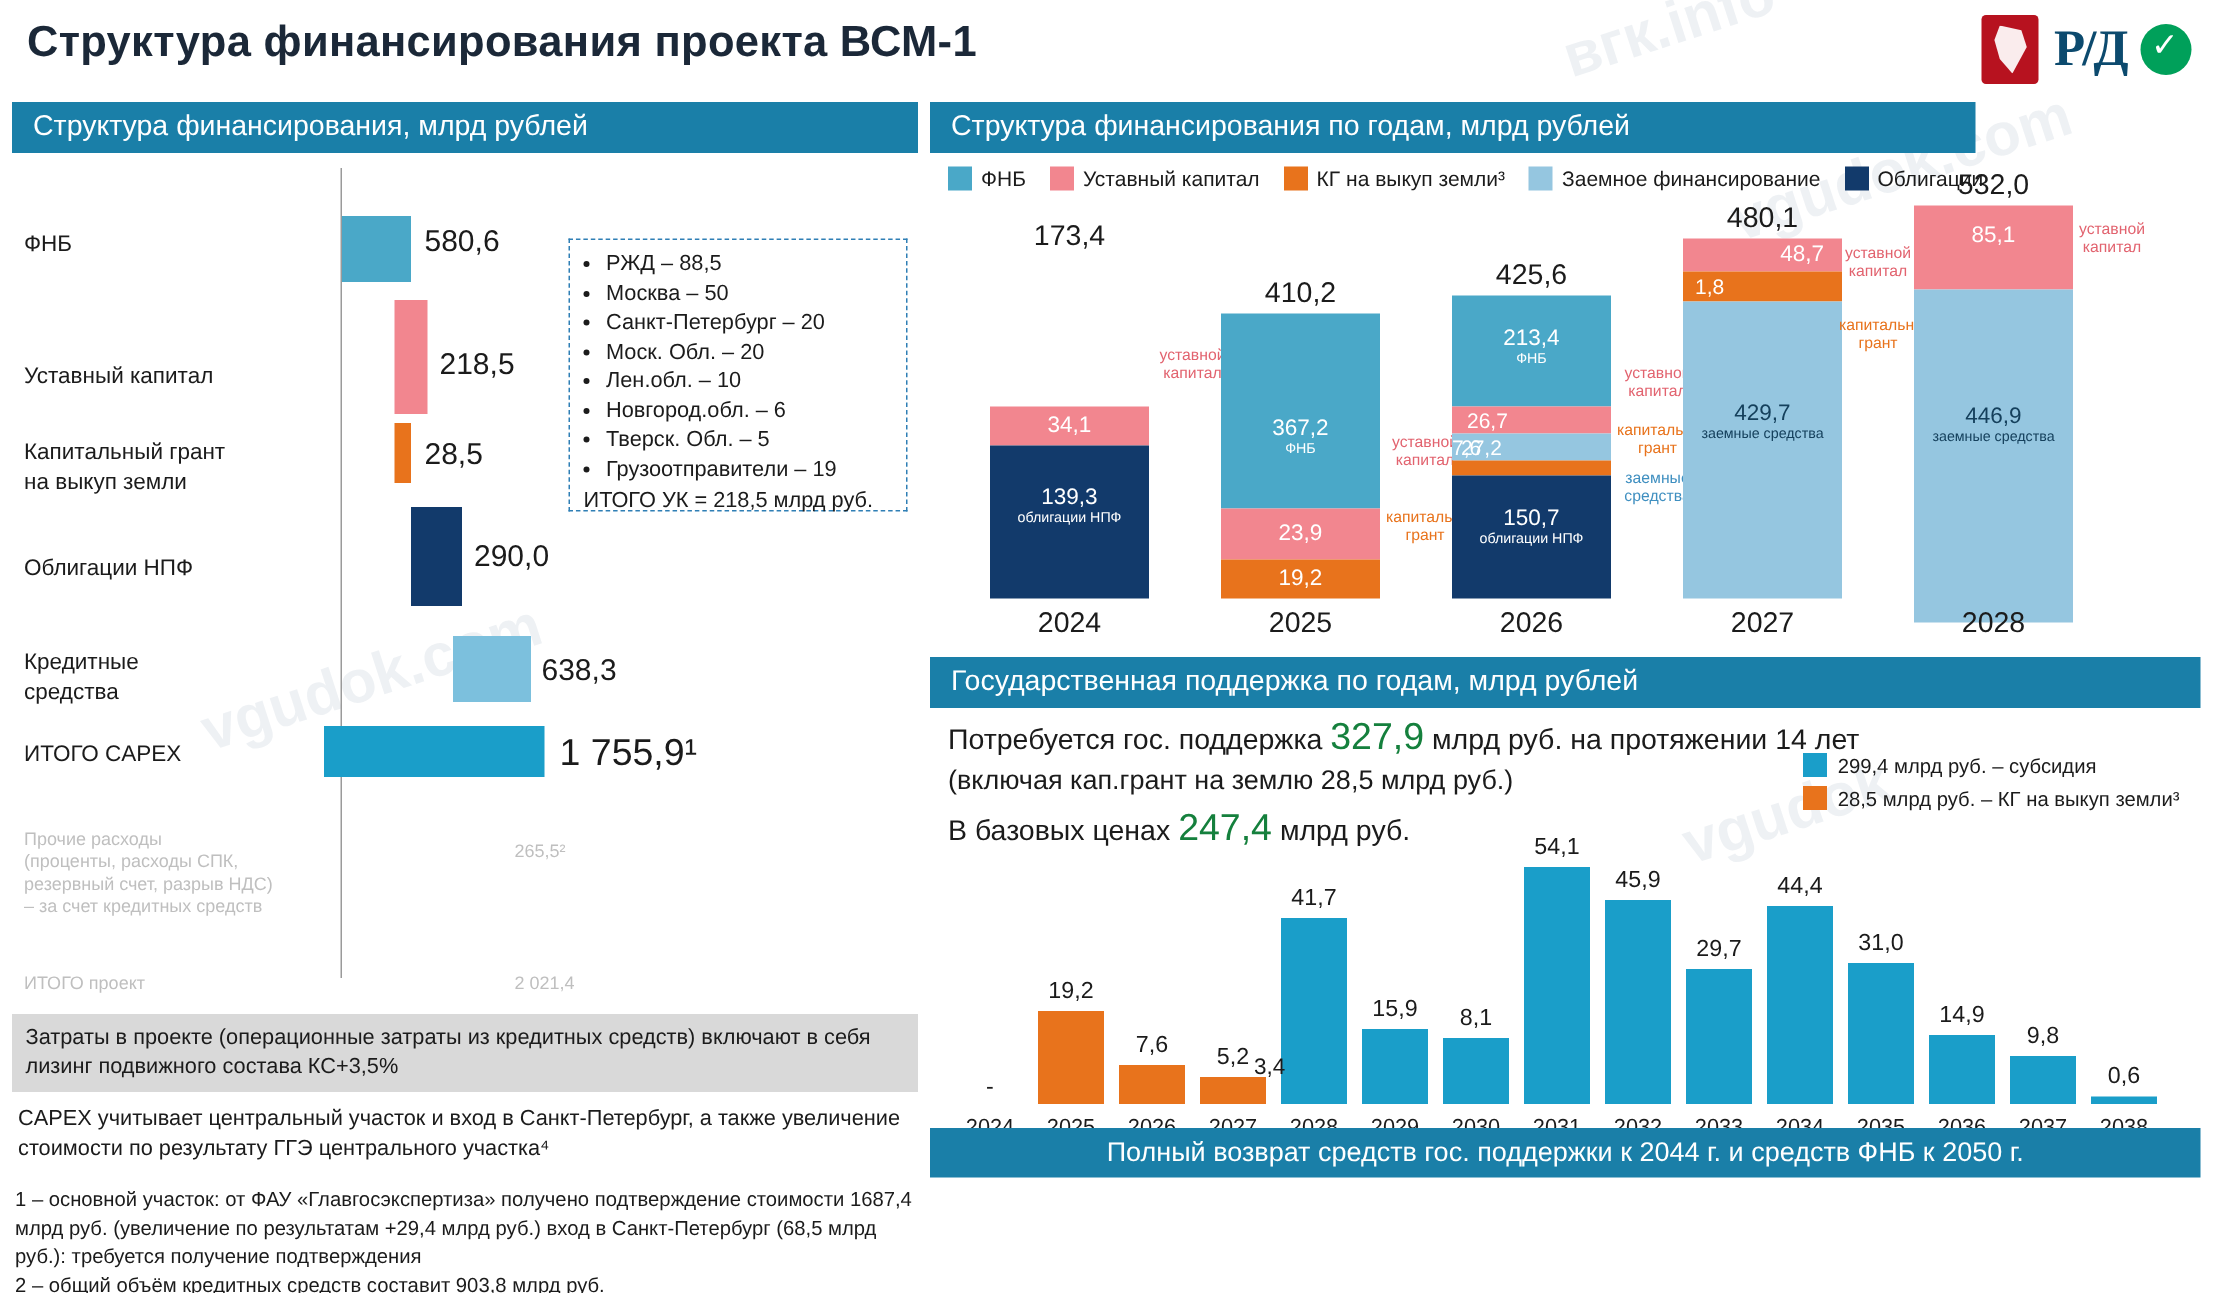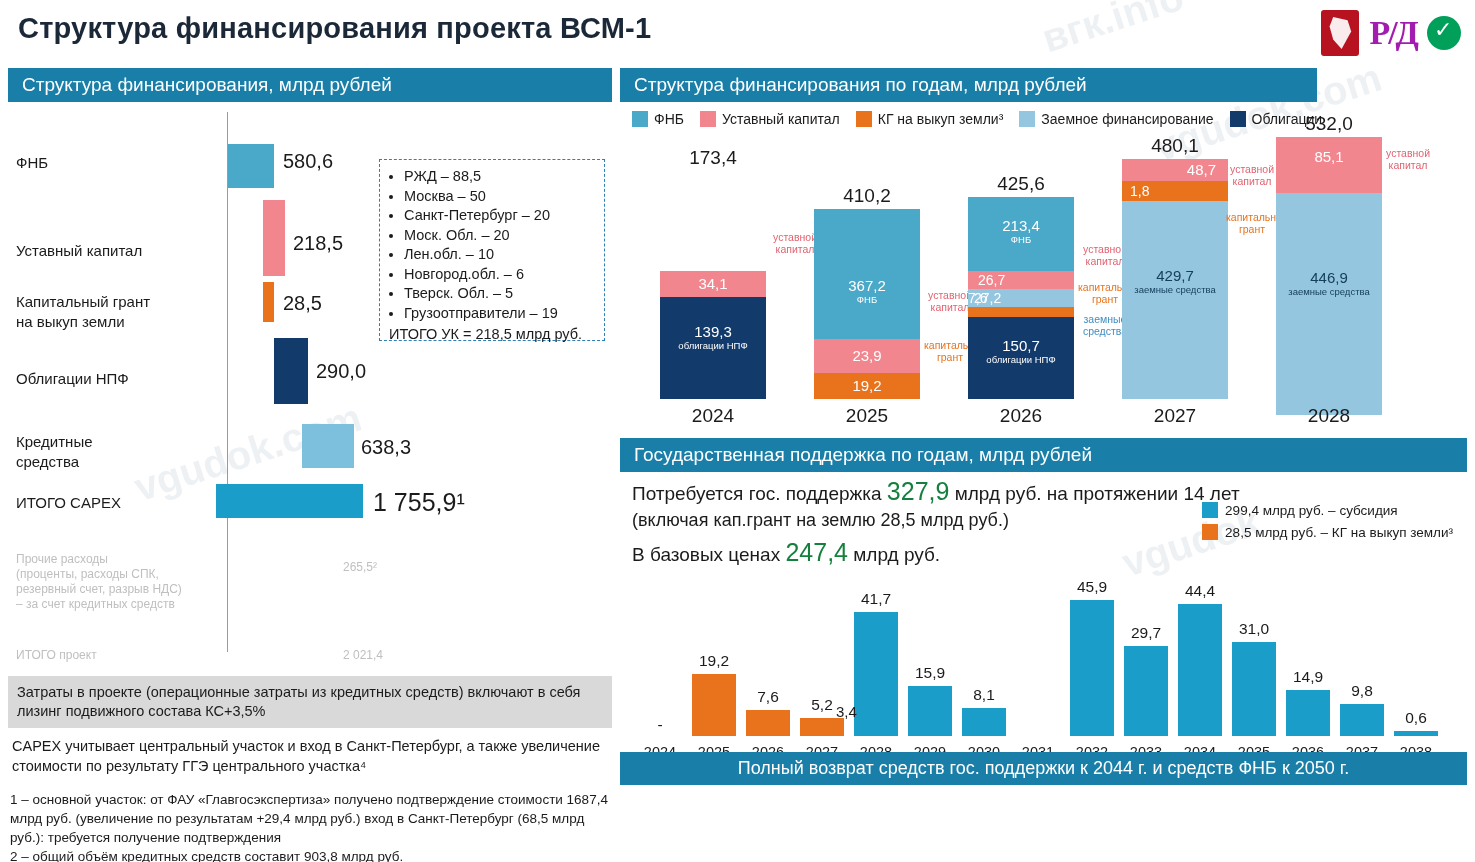--- a/index.html
+++ b/index.html
@@ -25,21 +25,21 @@
     position:relative; overflow:hidden;
   }
   .logo-moscow:after{
     content:""; position:absolute; left:7px; top:7px; width:24px; height:32px;
     background:
       radial-gradient(circle at 50% 30%, #fff 0 6px, transparent 7px),
       linear-gradient(#fff,#fff);
     clip-path: polygon(20% 0,80% 10%,95% 45%,55% 100%,20% 70%,5% 30%);
     opacity:.92;
   }
-  .logo-rzd { font-size:34px; font-weight:bold; color:#a21caf; letter-spacing:-2px; font-family:"Liberation Serif", serif;}
+  .logo-rzd { font-size:34px; font-weight:bold; color:#0c4a6e; letter-spacing:-2px; font-family:"Liberation Serif", serif;}
   .logo-green { width:34px; height:34px; border-radius:50%; background:#00a05a; position:relative;}
   .logo-green:after{ content:"✓"; position:absolute; left:7px; top:1px; color:#fff; font-size:22px;}
 
   
   .band {
     background:#1a7fa8; color:#ffffff; font-size:19px; padding:6px 14px;
     display:flex; align-items:center;
   }
 
   
@@ -344,25 +344,28 @@
           <div class="v" style="top:-22px;">41,7</div>
         </div>
       <div style="position:absolute; left:216px; bottom:42px; font-size:15px;">3,4</div>
 
       <div class="byear" style="left:280px;">2029</div>
       <div class="bar" style="left:288px; height:50px; background:#1a9ec9;">
           <div class="v" style="top:-22px;">15,9</div>
         </div>
 
       <div class="byear" style="left:334px;">2030</div>
-      <div class="bar" style="left:342px; height:28px; background:#1a9ec9;">
+      <div class="bar" style="left:342px; height:44px; background:#1a9ec9;">
           <div class="v" style="top:-22px;">8,1</div>
         </div>
 
       <div class="byear" style="left:388px;">2031</div>
+      <div class="bar" style="left:396px; height:158px; background:#1a9ec9;">
+          <div class="v" style="top:-22px;">54,1</div>
+        </div>
 
       <div class="byear" style="left:442px;">2032</div>
       <div class="bar" style="left:450px; height:136px; background:#1a9ec9;">
           <div class="v" style="top:-22px;">45,9</div>
         </div>
 
       <div class="byear" style="left:496px;">2033</div>
       <div class="bar" style="left:504px; height:90px; background:#1a9ec9;">
           <div class="v" style="top:-22px;">29,7</div>
         </div>

